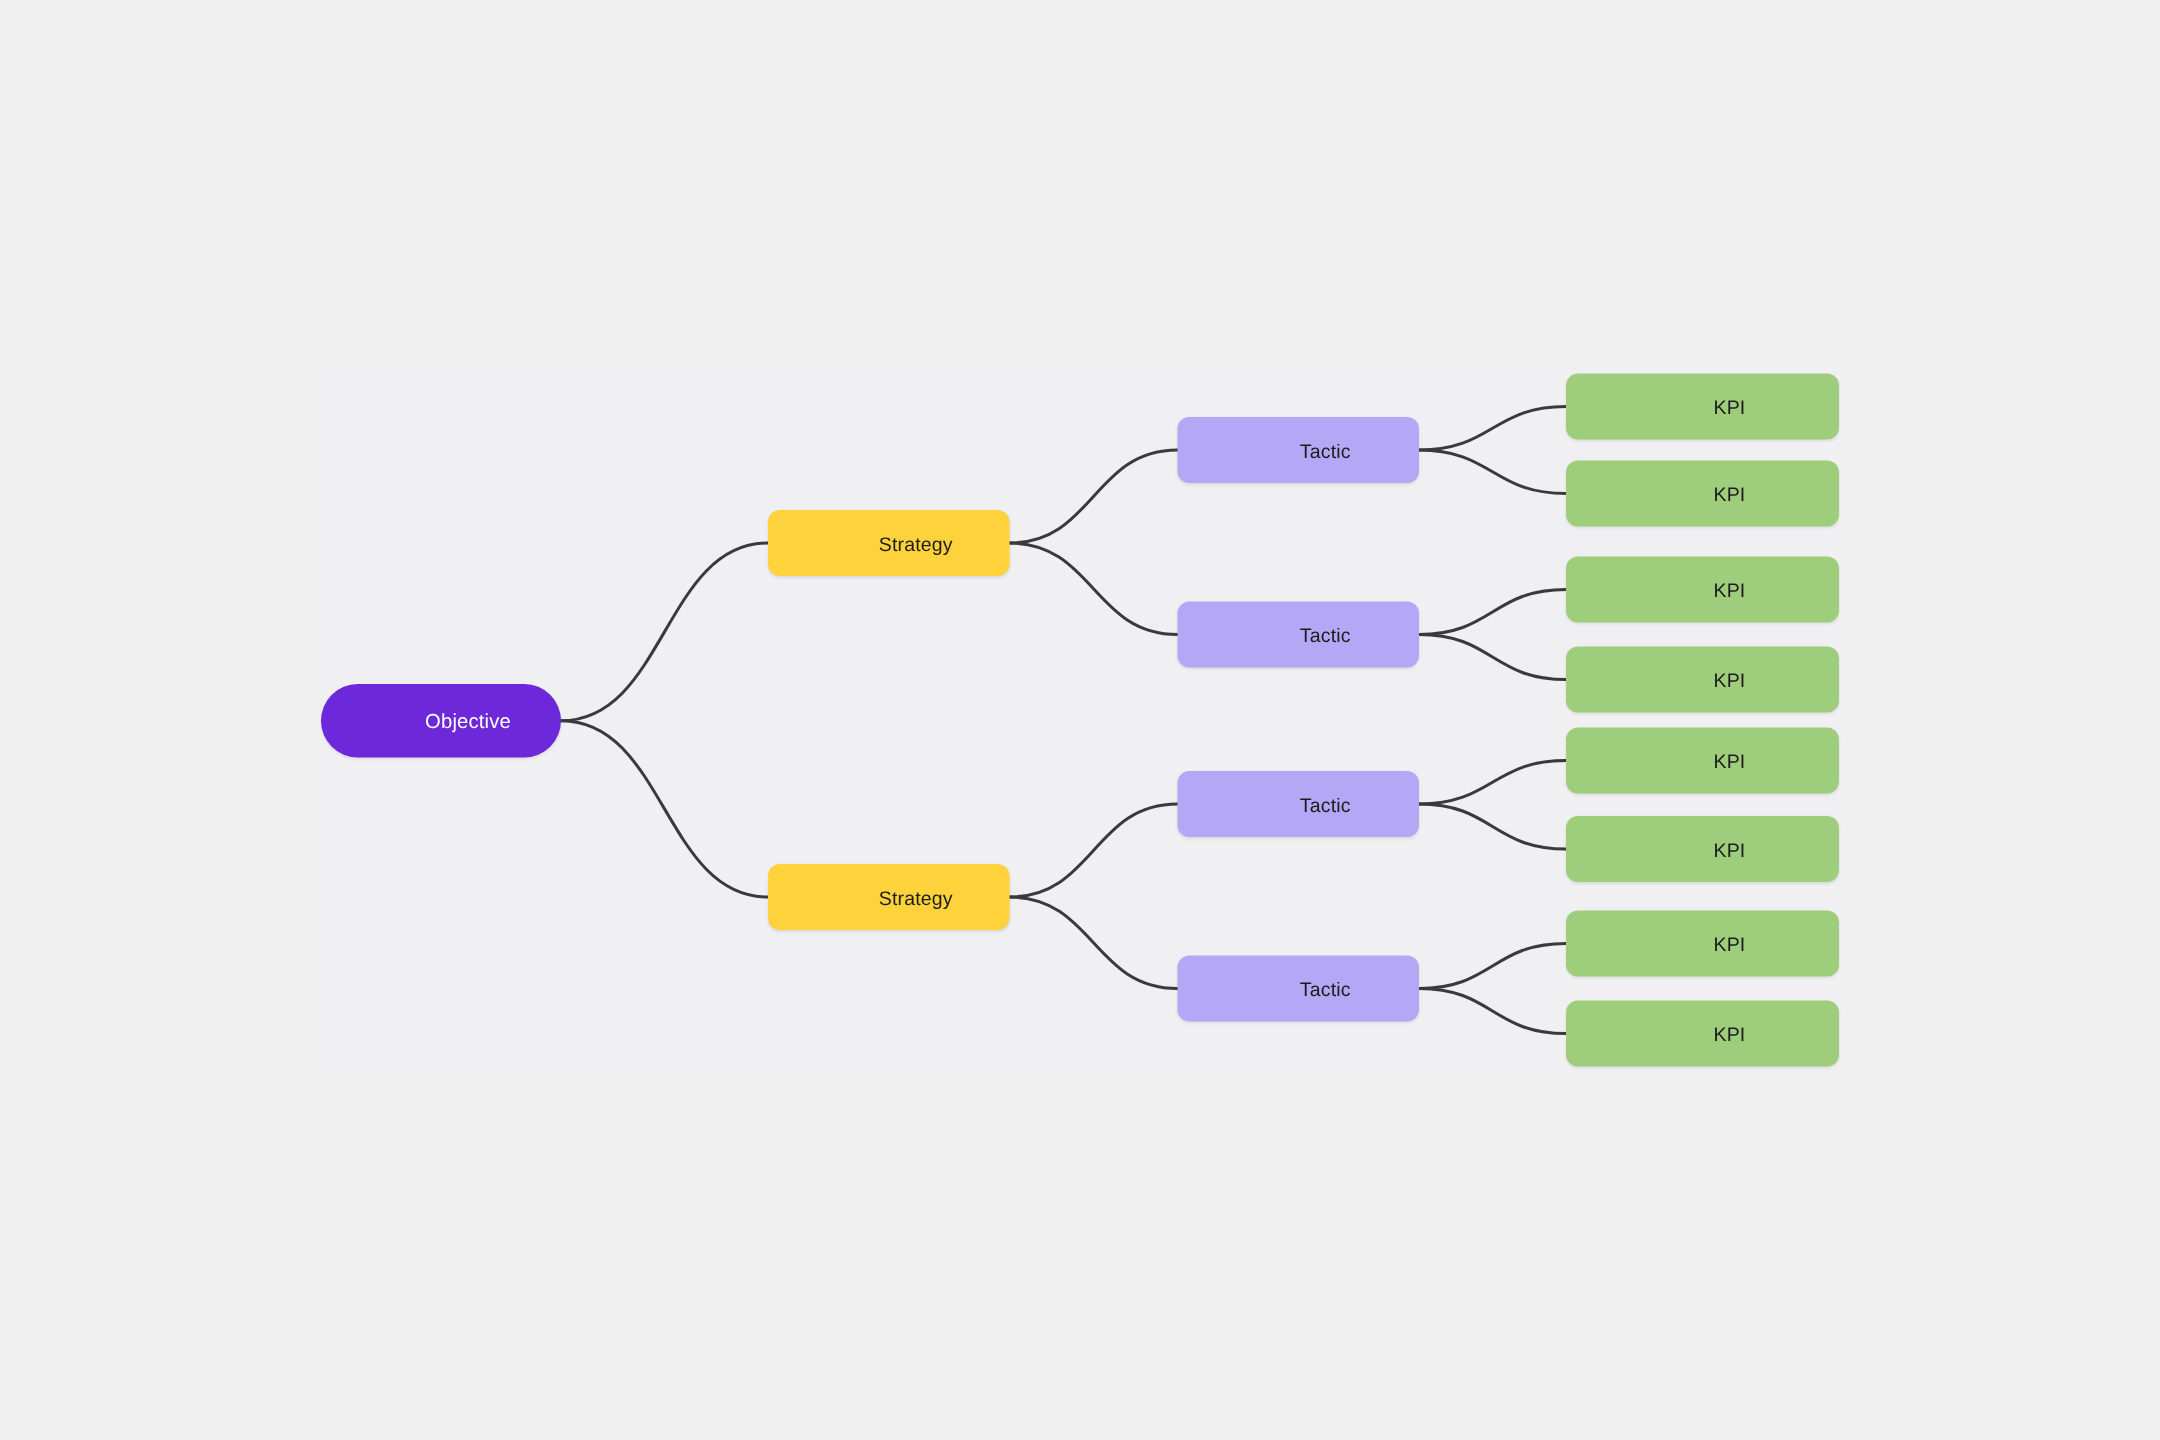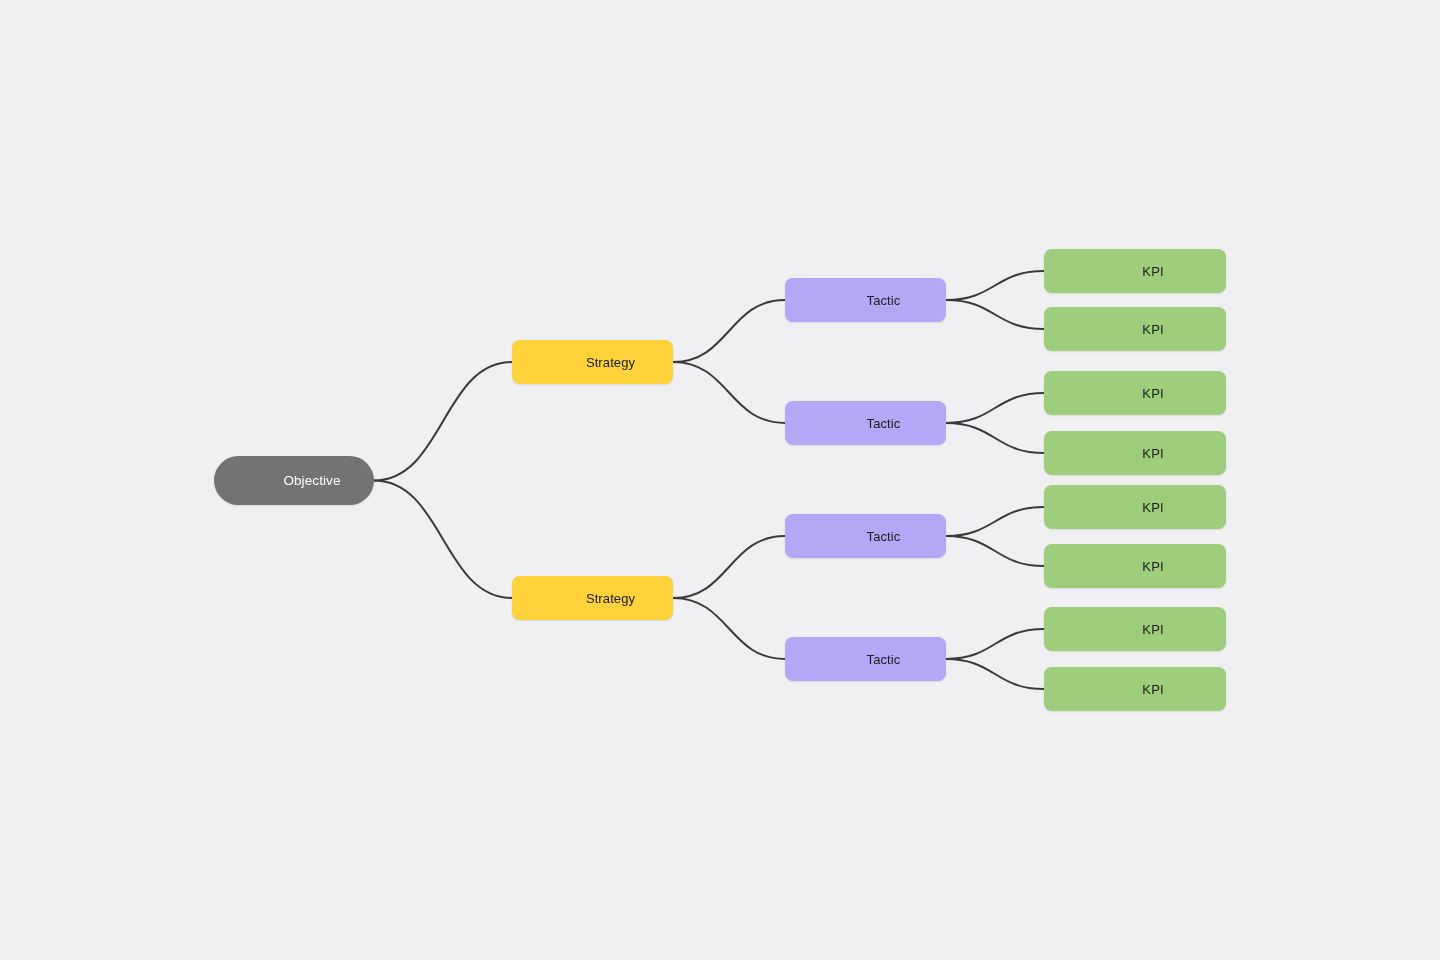--- a/index.html
+++ b/index.html
@@ -62,21 +62,21 @@
       <path d="M 946 300 C 995 300, 995 271, 1044 271" fill="none" stroke="#383b3e" stroke-width="2" stroke-linecap="round"></path>
       <path d="M 946 300 C 995 300, 995 329, 1044 329" fill="none" stroke="#383b3e" stroke-width="2" stroke-linecap="round"></path>
       <path d="M 946 423 C 995 423, 995 393, 1044 393" fill="none" stroke="#383b3e" stroke-width="2" stroke-linecap="round"></path>
       <path d="M 946 423 C 995 423, 995 453, 1044 453" fill="none" stroke="#383b3e" stroke-width="2" stroke-linecap="round"></path>
       <path d="M 946 536 C 995 536, 995 507, 1044 507" fill="none" stroke="#383b3e" stroke-width="2" stroke-linecap="round"></path>
       <path d="M 946 536 C 995 536, 995 566, 1044 566" fill="none" stroke="#383b3e" stroke-width="2" stroke-linecap="round"></path>
       <path d="M 946 659 C 995 659, 995 629, 1044 629" fill="none" stroke="#383b3e" stroke-width="2" stroke-linecap="round"></path>
       <path d="M 946 659 C 995 659, 995 689, 1044 689" fill="none" stroke="#383b3e" stroke-width="2" stroke-linecap="round"></path>
     </svg>
 
-<div class="node node-objective" style="left: 214px; top: 456px; width: 160px; height: 49px; background: #737373; border-radius: 25px;">
+<div class="node node-objective" style="left: 214px; top: 456px; width: 160px; height: 49px; background: #6d28d9; border-radius: 25px;">
       <span class="node-label" style="color: rgb(255, 255, 255); font-size: 13.5px;">Objective</span>
     </div>
     <div class="node node-strategy" style="left: 512px; top: 340px; width: 161px; height: 44px; background: rgb(253, 210, 58); border-radius: 8px;">
       <span class="node-label" style="color: rgb(28, 28, 28); font-size: 13px;">Strategy</span>
     </div>
     <div class="node node-strategy" style="left: 512px; top: 576px; width: 161px; height: 44px; background: rgb(253, 210, 58); border-radius: 8px;">
       <span class="node-label" style="color: rgb(28, 28, 28); font-size: 13px;">Strategy</span>
     </div>
     <div class="node node-tactic" style="left: 785px; top: 278px; width: 161px; height: 44px; background: rgb(180, 167, 246); border-radius: 8px;">
       <span class="node-label" style="color: rgb(28, 28, 28); font-size: 13px;">Tactic</span>

